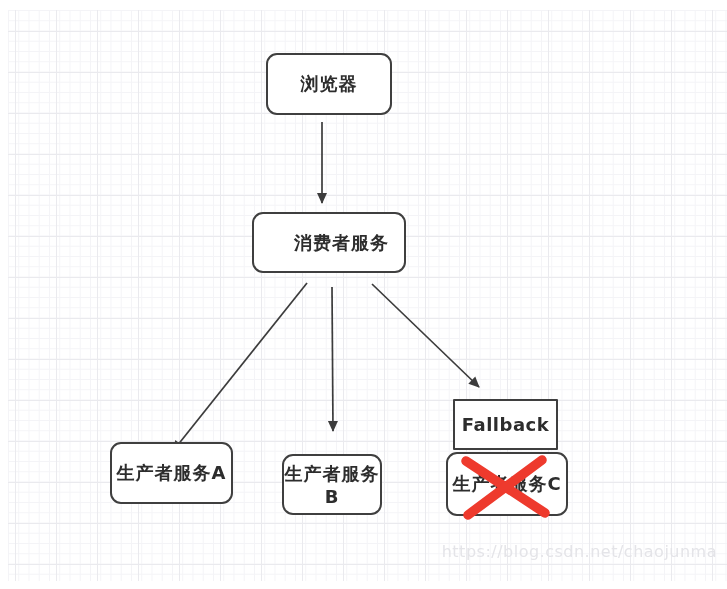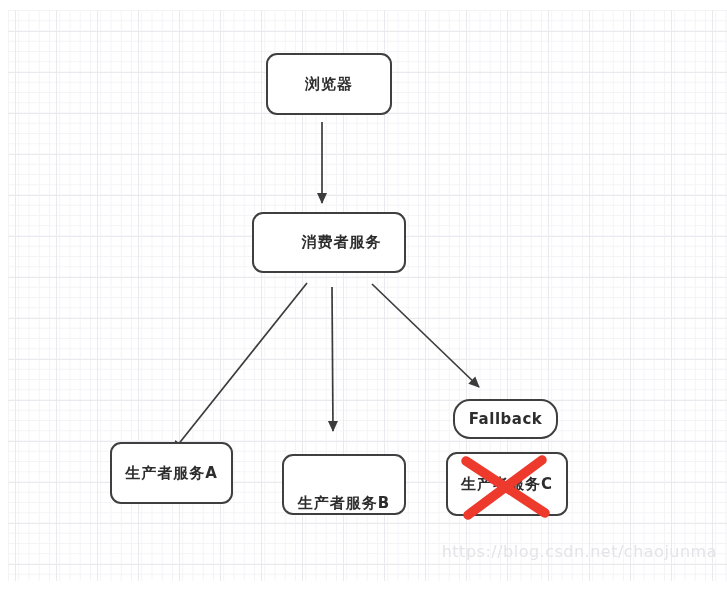--- a/index.html
+++ b/index.html
@@ -30,31 +30,31 @@
   }
   .node {
     position: absolute;
     box-sizing: border-box;
     background: #ffffff;
     border: 2px solid #3f3f3f;
     border-radius: 11px;
     display: flex;
     align-items: center;
     justify-content: center;
-    font-size: 15px;
+    font-size: 18px;
     font-weight: bold;
     color: #2d2d2d;
     letter-spacing: 1px;
     text-align: center;
   }
   .node-browser    { left: 266px; top: 53px;  width: 126px; height: 62px; }
   .node-consumer   { left: 252px; top: 212px; width: 154px; height: 61px; padding-left: 25px; }
   .node-producer-a { left: 110px; top: 442px; width: 123px; height: 62px; text-align: center; }
-  .node-producer-b { left: 282px; top: 454px; width: 124px; height: 61px; align-items: flex-end; }
-  .node-fallback   { left: 453px; top: 399px; width: 105px; height: 40px; border-radius: 17px; letter-spacing: 0.5px; }
+  .node-producer-b { left: 282px; top: 454px; width: 100px; height: 61px; }
+  .node-fallback   { left: 453px; top: 399px; width: 105px; height: 51px; border-radius: 1px; letter-spacing: 0.5px; }
   .node-producer-c { left: 446px; top: 452px; width: 122px; height: 64px; }
   .edge-layer {
     position: absolute;
     left: 0;
     top: 0;
     width: 727px;
     height: 589px;
     pointer-events: none;
   }
   .watermark {

